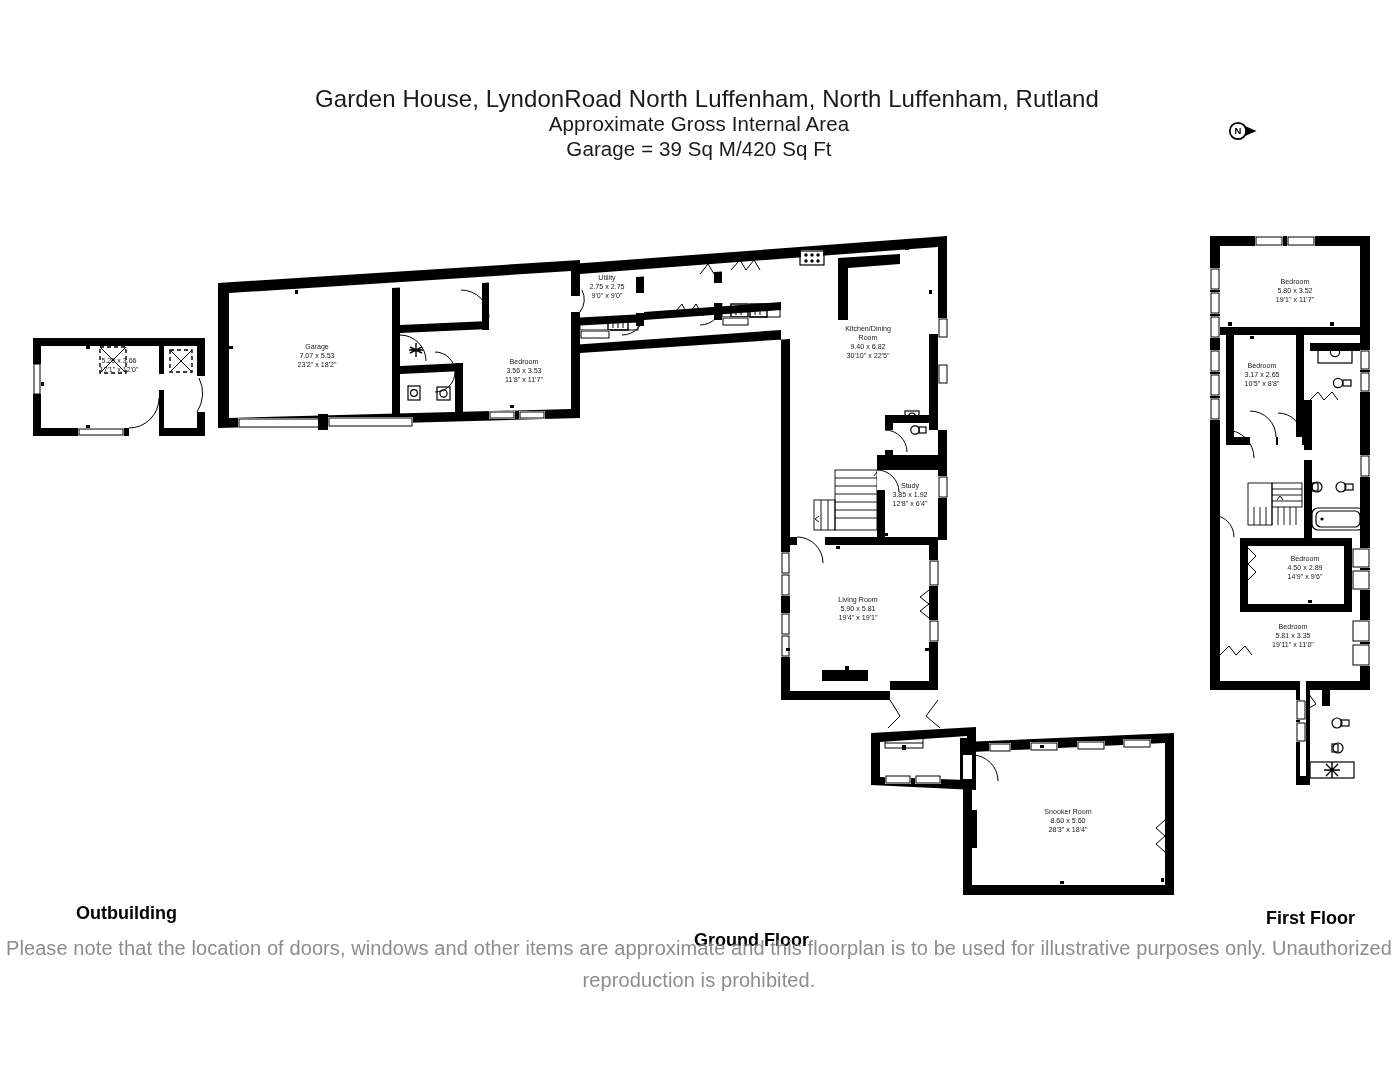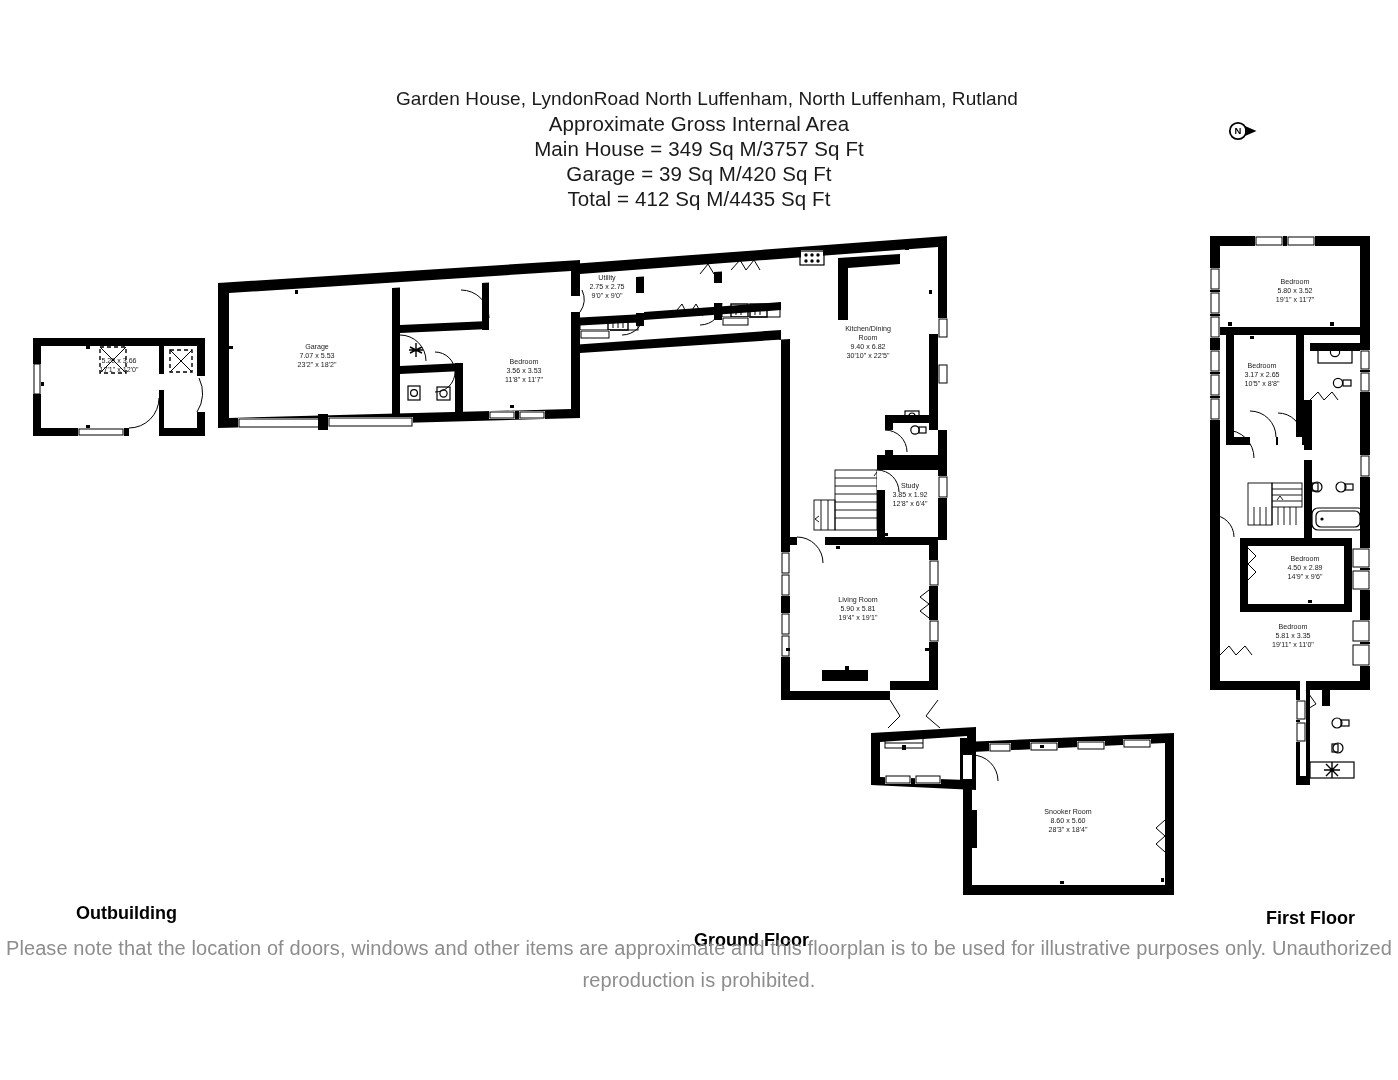--- a/index.html
+++ b/index.html
@@ -20,21 +20,21 @@
   
   #header {
     position: absolute;
     left: 0;
     top: 86px;
     width: 1398px;
     text-align: center;
     line-height: 25px;
   }
   #header .addr {
-    font-size: 19px;
+    font-size: 24px;
     letter-spacing: 0.1px;
     white-space: nowrap;
     padding-left: 16px;
   }
   #header .line {
     font-size: 20.5px;
     letter-spacing: 0.1px;
   }
 
   
@@ -96,23 +96,21 @@
   .fixture   { fill: none; stroke: #000000; stroke-width: 1.2; }
   .fixture-f { fill: #000000; }
   .stair     { fill: none; stroke: #000000; stroke-width: 0.9; }
 </style>
 </head>
 <body>
 
 <div id="header">
   <div class="addr">Garden House, LyndonRoad North Luffenham, North Luffenham, Rutland</div>
   <div class="line">Approximate Gross Internal Area</div>
-  <div class="line">Main House = 349 Sq M/3757 Sq Ft</div>
   <div class="line">Garage = 39 Sq M/420 Sq Ft</div>
-  <div class="line">Total = 412 Sq M/4435 Sq Ft</div>
 </div>
 
 <div id="compass">
   <svg width="36" height="28" viewBox="0 0 36 28">
     <circle cx="13" cy="14" r="8.2" fill="#ffffff" stroke="#000000" stroke-width="1.8"></circle>
     <text x="13" y="17.4" text-anchor="middle" font-family="Liberation Sans, sans-serif" font-size="9.5" font-weight="bold" fill="#000000">N</text>
     <path d="M20 9 L31.5 14 L20 19 Z" fill="#000000"></path>
   </svg>
 </div>
 

